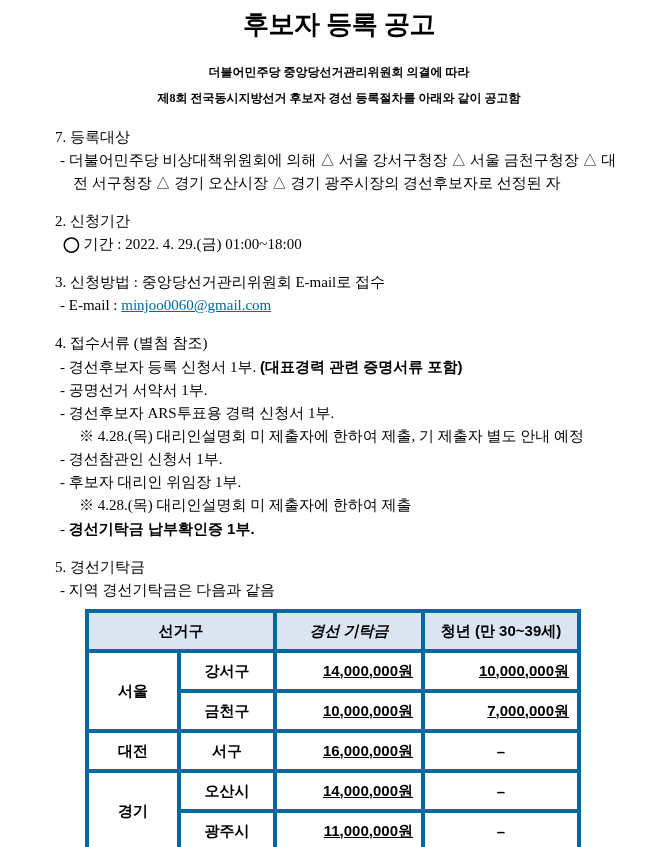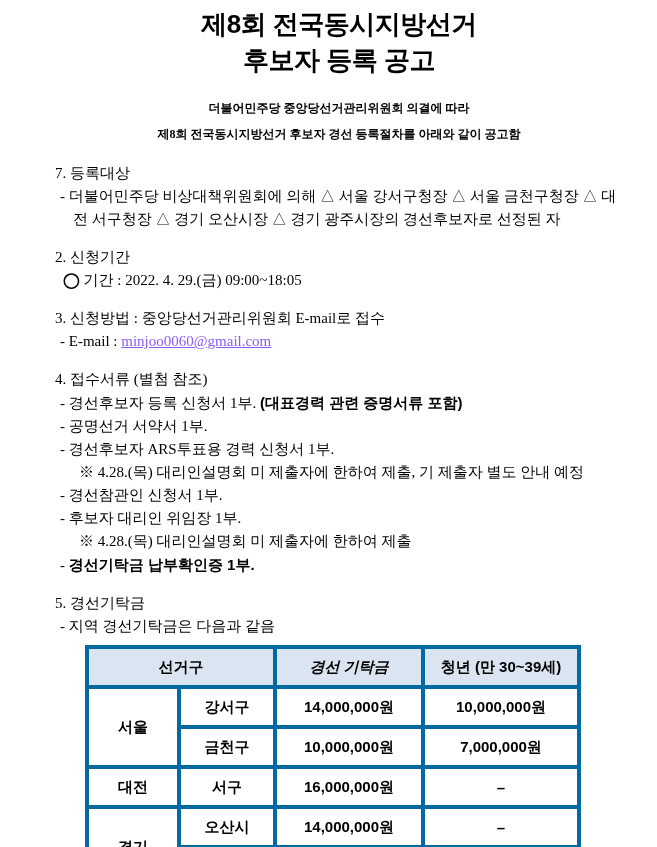--- a/index.html
+++ b/index.html
@@ -31,72 +31,71 @@
 
   .section { margin-top: 15px; }
   .heading { line-height: 23px; }
   .item { padding-left: 18px; text-indent: -13px; line-height: 23px; }
   .note { padding-left: 24px; line-height: 23px; }
   .circle-line { padding-left: 8px; line-height: 23px; }
   .circle-bullet { font-weight: 700; }
 
   .bold-sans { font-family: "Liberation Sans", sans-serif; font-weight: 700; }
 
-  .email-link { color: #8b5cf6; text-decoration: underline; cursor: pointer; }
+  .email-link { color: #0369a1; text-decoration: underline; cursor: pointer; }
 
   table.deposit {
     border-collapse: collapse;
     margin: 7px 0 0 30px;
     font-family: "Liberation Sans", sans-serif;
     font-weight: 700;
     font-size: 15px;
     border: 2px solid #000;
   }
   table.deposit th, table.deposit td {
     border: 4px solid #0369a1;
     padding: 8px 8px;
     height: 20px;
     text-align: center;
   }
   table.deposit th {
     background: #dbe5f1;
   }
-  table.deposit .amt { text-align: center; }
+  table.deposit .amt { text-align: right; text-decoration: underline; }
   table.deposit tr.grp td { border-top-width: 2px; }
   table.deposit thead th { border-bottom-width: 2px; }
   .col-region { width: 72px; }
   .col-district { width: 76px; }
   .col-amount { width: 128px; font-style: italic; }
   .col-youth { width: 136px; }
 </style>
 </head>
 <body>
 
 <div class="page">
 
   <div class="title">
-    <div>제8회 전국동시지방선거</div>
     <div>후보자 등록 공고</div>
   </div>
 
   <div class="subtitle">
     <div>더불어민주당 중앙당선거관리위원회 의결에 따라</div>
     <div>제8회 전국동시지방선거 후보자 경선 등록절차를 아래와 같이 공고함</div>
   </div>
 
   <div class="section">
     <div class="heading">7. 등록대상</div>
     <div class="item">- 더불어민주당 비상대책위원회에 의해 △ 서울 강서구청장 △ 서울 금천구청장 △ 대전 서구청장 △ 경기 오산시장 △ 경기 광주시장의 경선후보자로 선정된 자</div>
   </div>
 
   <div class="section">
     <div class="heading">2. 신청기간</div>
     <div class="circle-line">
       <span class="circle-bullet">◯</span>
-      <span>기간 : 2022. 4. 29.(금) 09:00~18:05</span>
+      <span>기간 : 2022. 4. 29.(금) 01:00~18:00</span>
     </div>
   </div>
 
   <div class="section">
     <div class="heading">3. 신청방법 : 중앙당선거관리위원회 E-mail로 접수</div>
     <div class="item">
       <span>- E-mail : </span><span class="email-link">minjoo0060@gmail.com</span>
     </div>
   </div>
 

